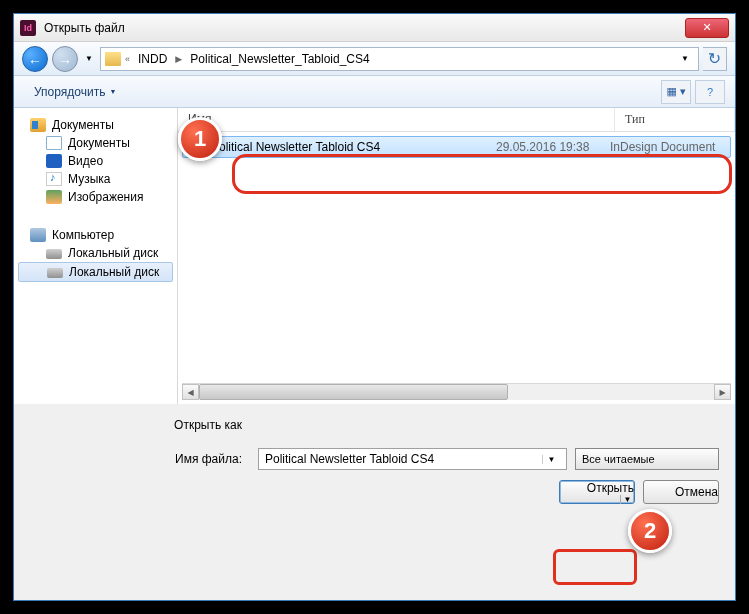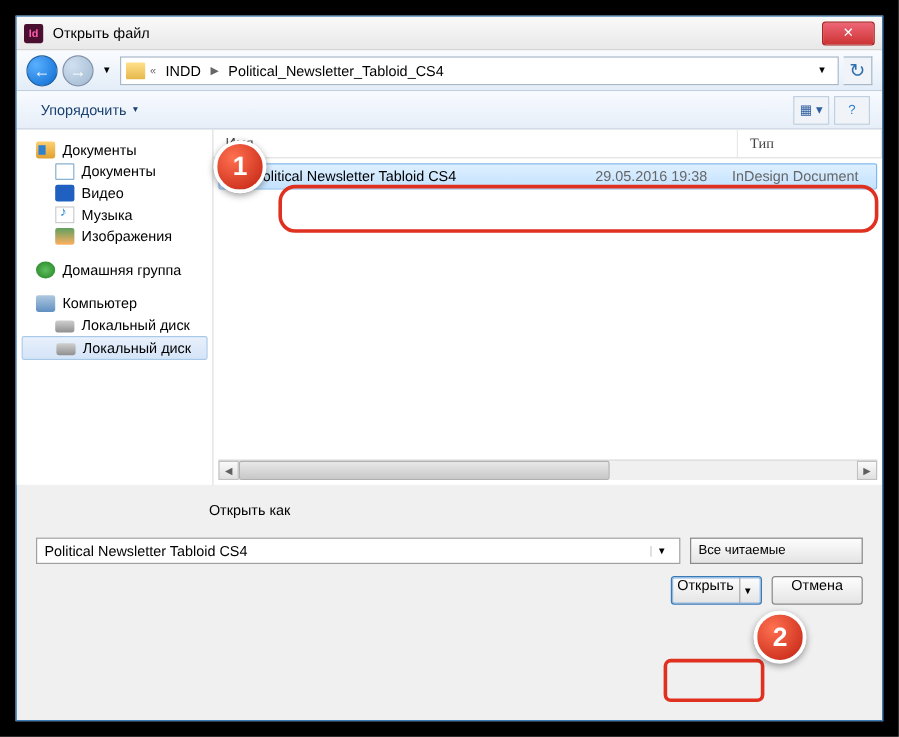--- a/index.html
+++ b/index.html
@@ -70,21 +70,21 @@
     .bottom-label { width: 220px; text-align: right; padding-right: 8px; }
     .radio-opts { display: flex; flex-direction: column; gap: 4px; }
     .radio-opt { display: flex; align-items: center; gap: 6px; cursor: pointer; }
     .radio { width: 13px; height: 13px; border: 1px solid #888; border-radius: 50%; display: flex; align-items: center; justify-content: center; }
     .radio.checked::before { content: ''; width: 7px; height: 7px; background: #3080d0; border-radius: 50%; }
     .filename-row { display: flex; align-items: center; gap: 8px; margin-top: 16px; }
     .filename-input { flex: 1; height: 22px; border: 1px solid #a0a0a0; padding: 0 6px; font-size: 12px; background: #fff; }
     .filename-drop { width: 18px; text-align: center; font-size: 8px; border-left: 1px solid #ccc; cursor: pointer; }
     .filter { width: 144px; height: 22px; border: 1px solid #888; background: linear-gradient(#fdfdfd,#e4e4e4); padding: 0 6px; font-size: 11px; display: flex; align-items: center; cursor: pointer; overflow: hidden; }
     .btns { display: flex; gap: 8px; justify-content: flex-end; margin-top: 10px; }
-    .btn { width: 76px; height: 24px; border: 1px solid #888; background: linear-gradient(#fdfdfd,#e4e4e4); font-size: 12px; display: flex; align-items: flex-start; justify-content: center; cursor: pointer; border-radius: 3px; }
+    .btn { width: 76px; height: 24px; border: 1px solid #888; background: linear-gradient(#fdfdfd,#e4e4e4); font-size: 12px; display: flex; align-items: flex-end; justify-content: center; cursor: pointer; border-radius: 3px; flex-direction: column; }
     .btn.primary { border: 1px solid #3a7ab8; box-shadow: 0 0 0 1px #8eb8e0 inset; }
     .btn-drop { width: 14px; border-left: 1px solid #aaa; font-size: 8px; display: flex; align-items: center; justify-content: center; height: 100%; margin-left: 4px; cursor: pointer; }
   </style>
 </head>
 <body>
 
 <div class="dialog">
   <div class="titlebar">
     <div class="app-icon">Id</div>
     <div class="title">Открыть файл</div>
@@ -132,24 +132,20 @@
         </div>
       <div class="tree-item sub">
           <span class="ic ic-mus"></span>
           <span>Музыка</span>
         </div>
       <div class="tree-item sub">
           <span class="ic ic-img"></span>
           <span>Изображения</span>
         </div>
       <div class="tree-sep"></div>
-      <div class="tree-item">
-          <span class="ic ic-home"></span>
-          <span>Домашняя группа</span>
-        </div>
       <div class="tree-sep"></div>
       <div class="tree-item">
           <span class="ic ic-comp"></span>
           <span>Компьютер</span>
         </div>
       <div class="tree-item sub">
           <span class="ic ic-disk"></span>
           <span>Локальный диск</span>
         </div>
       <div class="tree-item sub sel">
@@ -179,20 +175,21 @@
         </div>
       </div>
     </div>
   </div>
 
   <div class="bottom">
     <div class="bottom-row">
       <div class="bottom-label">Открыть как</div>
     </div>
     <div class="filename-row">
+      <div class="bottom-label">Имя файла:</div>
       <div class="filename-input" style="display:flex;align-items:center">
         <span style="flex:1">Political Newsletter Tabloid CS4</span>
         <span class="filename-drop">▼</span>
       </div>
       <div class="filter">
           <span>Все читаемые</span>
         </div>
     </div>
     <div class="btns">
       <div class="btn primary" style="display:flex">

